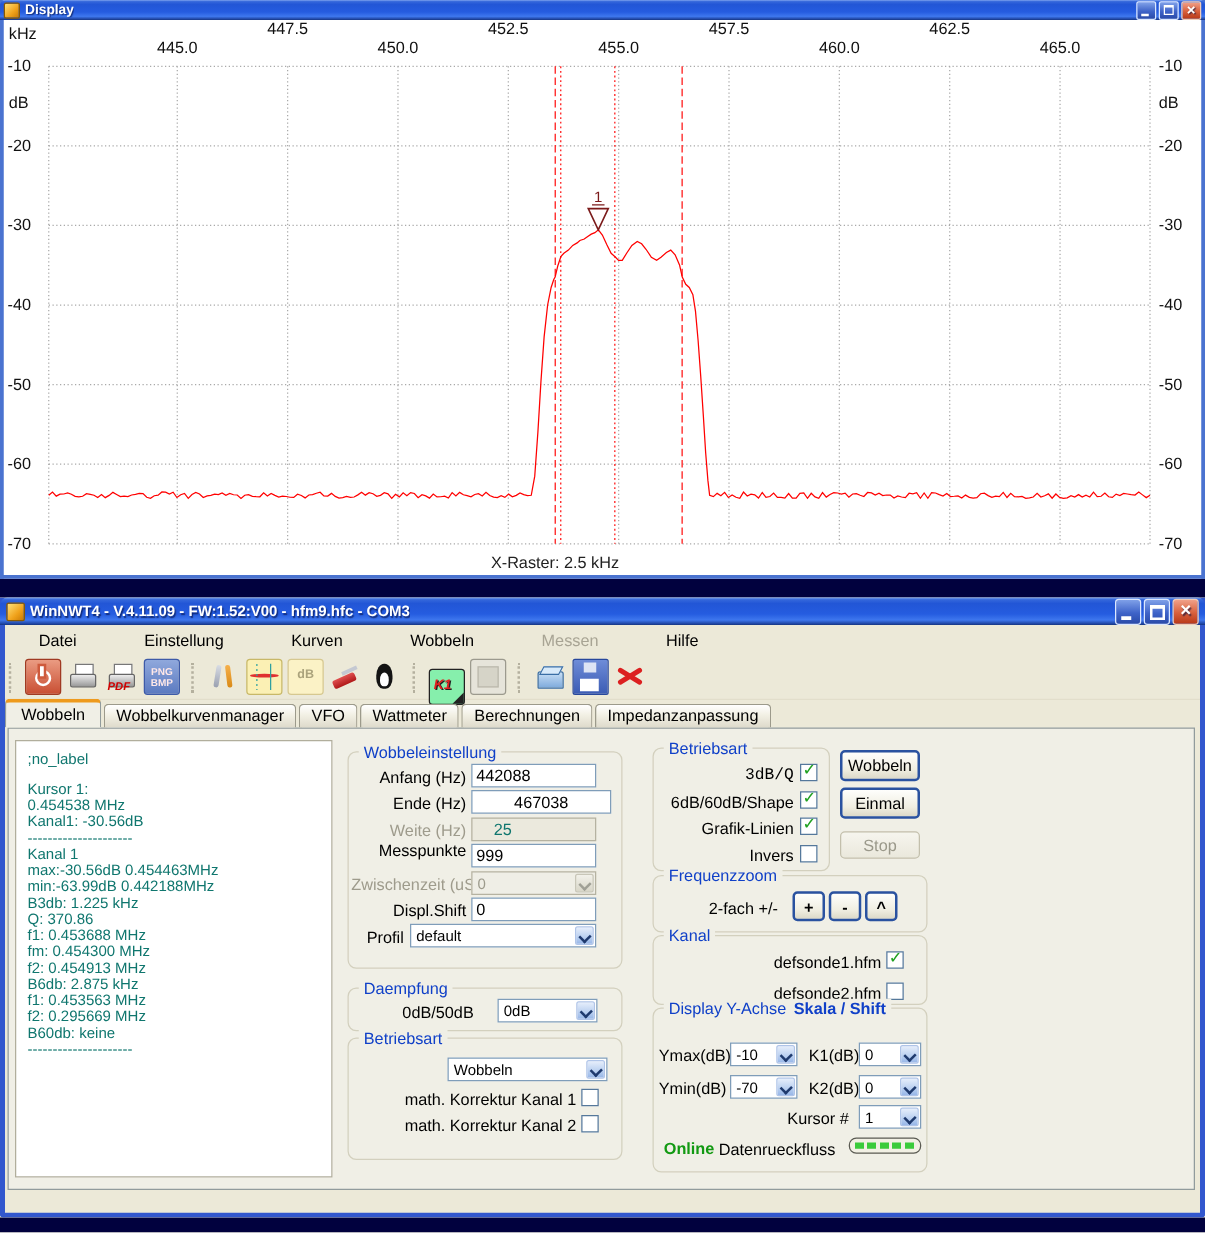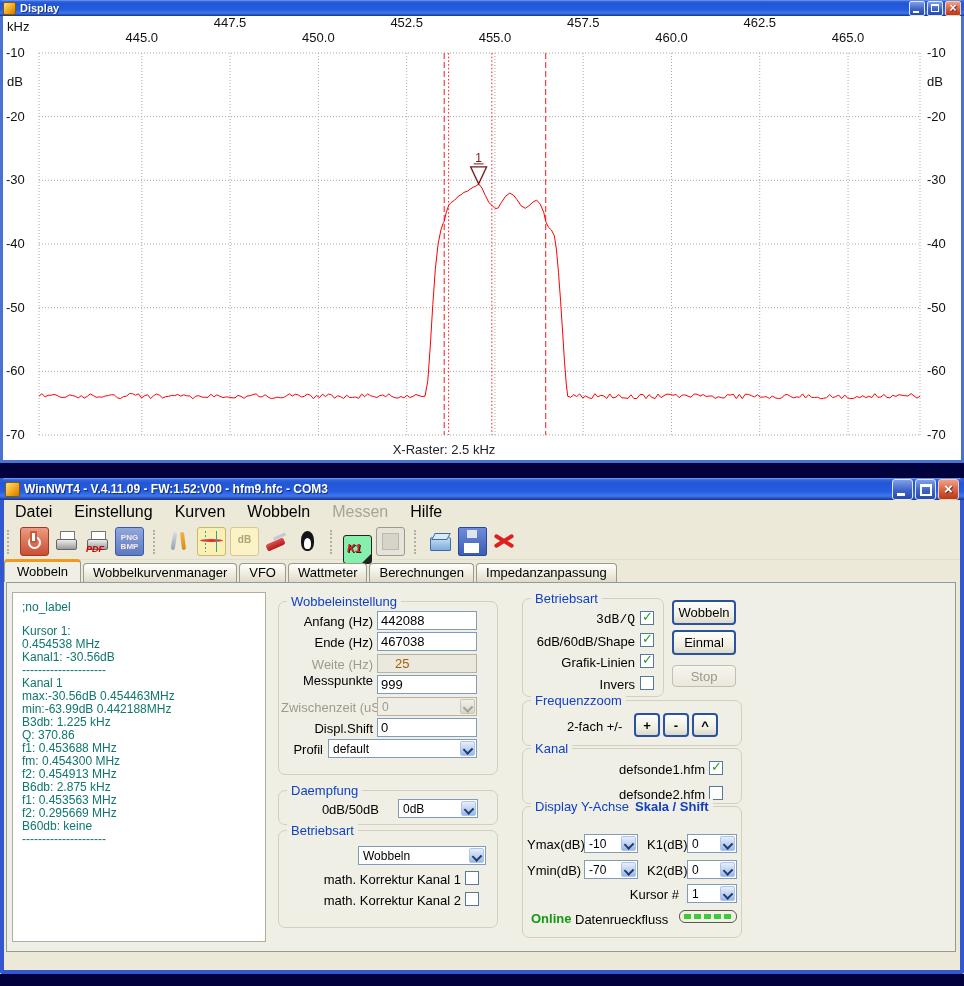--- a/index.html
+++ b/index.html
@@ -40,21 +40,21 @@
   .sm .tbn.close::before{font:bold 12px/12px "Liberation Sans",sans-serif;}
 
   
   #chart{position:absolute;left:0;top:0;z-index:1;}
   .xraster{position:absolute;left:294px;top:442px;width:300px;text-align:center;
     font-size:13px;color:#222;z-index:2;}
 
   
   .menubar{position:absolute;left:0;top:22px;right:0;height:24px;display:flex;align-items:center;
     padding-left:4px;background:#ECE9D8;z-index:5;}
-  .mi{padding:3px 11px;font-size:16px;color:#000;}
+  .mi{padding:3px 27px;font-size:13px;color:#000;}
   .mi.disabled{color:#A8A494;}
   .toolbar{position:absolute;left:0;top:46px;right:0;height:35px;display:flex;align-items:center;
     background:#ECE9D8;border-bottom:1px solid #E2DECB;z-index:5;}
   .tsep{width:3px;height:24px;border-left:2px dotted #B4B09E;margin:0 6px 0 7px;}
   .ti{position:relative;width:27px;height:27px;border-radius:3px;margin:0 2px;flex:0 0 auto;}
   .tlb{position:absolute;z-index:2;font-weight:bold;}
   .ti-power{background:linear-gradient(#EA9B82,#C94F33);border:1px solid #A03A22;}
   .ti-power::before{content:"";position:absolute;left:7px;top:8px;width:9px;height:9px;
     border:2px solid #fff;border-radius:50%;}
   .ti-power::after{content:"";position:absolute;left:11px;top:5px;width:3px;height:8px;
@@ -123,21 +123,21 @@
 
   .grp{position:absolute;border:1px solid #D3D0BE;border-radius:7px;z-index:3;}
   .gt{position:absolute;top:-8px;left:8px;background:#F0EFE6;padding:0 4px;font-size:13px;
     color:#1040C8;white-space:nowrap;}
   .flabel{position:absolute;font-size:13px;color:#000;white-space:nowrap;}
   .flabel.r{text-align:right;}
   .flabel.dis{color:#9E9B8C;}
 
   .xp-input{position:absolute;height:19px;box-sizing:border-box;border:1px solid #7F9DB9;
     background:#fff;font:13px "Liberation Sans",sans-serif;padding:0 3px;color:#000;}
-  .xp-input:disabled{background:#EBE9DD;color:#a16207;border-color:#B5B2A1;padding-left:17px;}
+  .xp-input:disabled{background:#EBE9DD;color:#0f766e;border-color:#B5B2A1;padding-left:17px;}
 
   .combo{position:absolute;height:19px;box-sizing:border-box;background:#fff;
     border:1px solid #7F9DB9;font-size:12px;color:#000;}
   .combo .cval{position:absolute;left:4px;top:2px;white-space:nowrap;}
   .carr{position:absolute;right:1px;top:1px;bottom:1px;width:15px;border-radius:2px;
     background:linear-gradient(#E6EEFB,#BDD2F1 55%,#98B7E8);border:1px solid #AFC4E8;box-sizing:border-box;}
   .carr::before{content:"";position:absolute;left:3px;top:4px;width:6px;height:5px;
     border-left:2px solid #1F3A6E;border-bottom:2px solid #1F3A6E;transform:rotate(-45deg);}
   .combo.disabled{background:#EFEEE6;color:#9C9A8C;border-color:#B5B2A1;}
   .combo.disabled .carr{background:linear-gradient(#F2F1EA,#D8D6C8);border-color:#C8C6B8;}
@@ -313,21 +313,21 @@
         <div class="rl">B60db: keine</div>
         <div class="rl">---------------------</div>
       </div>
 
     <div class="grp" style="left:278px;top:123px;width:218px;height:172px;">
       <span class="gt">Wobbeleinstellung</span>
       <div id="we-rows">
           <span class="flabel r" style="left: 2px; top: 12px; width: 92px;">Anfang (Hz)</span>
           <input class="xp-input" value="442088" style="left: 98px; top: 9px; width: 100px;">
           <span class="flabel r" style="left: 2px; top: 33.4px; width: 92px;">Ende (Hz)</span>
-          <input class="xp-input" value="467038" style="left: 98px; top: 30.4px; width: 100px;">
+          <input class="xp-input" value="467038" style="left: 98px; top: 30.4px; width: 112px; text-align: center;">
           <span class="flabel r dis" style="left: 2px; top: 54.8px; width: 92px;">Weite (Hz)</span>
           <input class="xp-input" disabled="" value="25" style="left: 98px; top: 51.8px; width: 100px;">
           <span class="flabel r" style="left: 2px; top: 71px; width: 92px;">Messpunkte</span>
           <input class="xp-input" value="999" style="left: 98px; top: 73.2px; width: 100px;">
           <span class="flabel r dis" style="left: 2px; top: 97.6px; width: 92px;">Zwischenzeit (uS)</span>
           <div class="combo disabled" style="left: 98px; top: 94.6px; width: 100px;">
             <span class="cval">0</span>
             <span class="carr"></span>
           </div>
           <span class="flabel r" style="left: 2px; top: 119px; width: 92px;">Displ.Shift</span>

